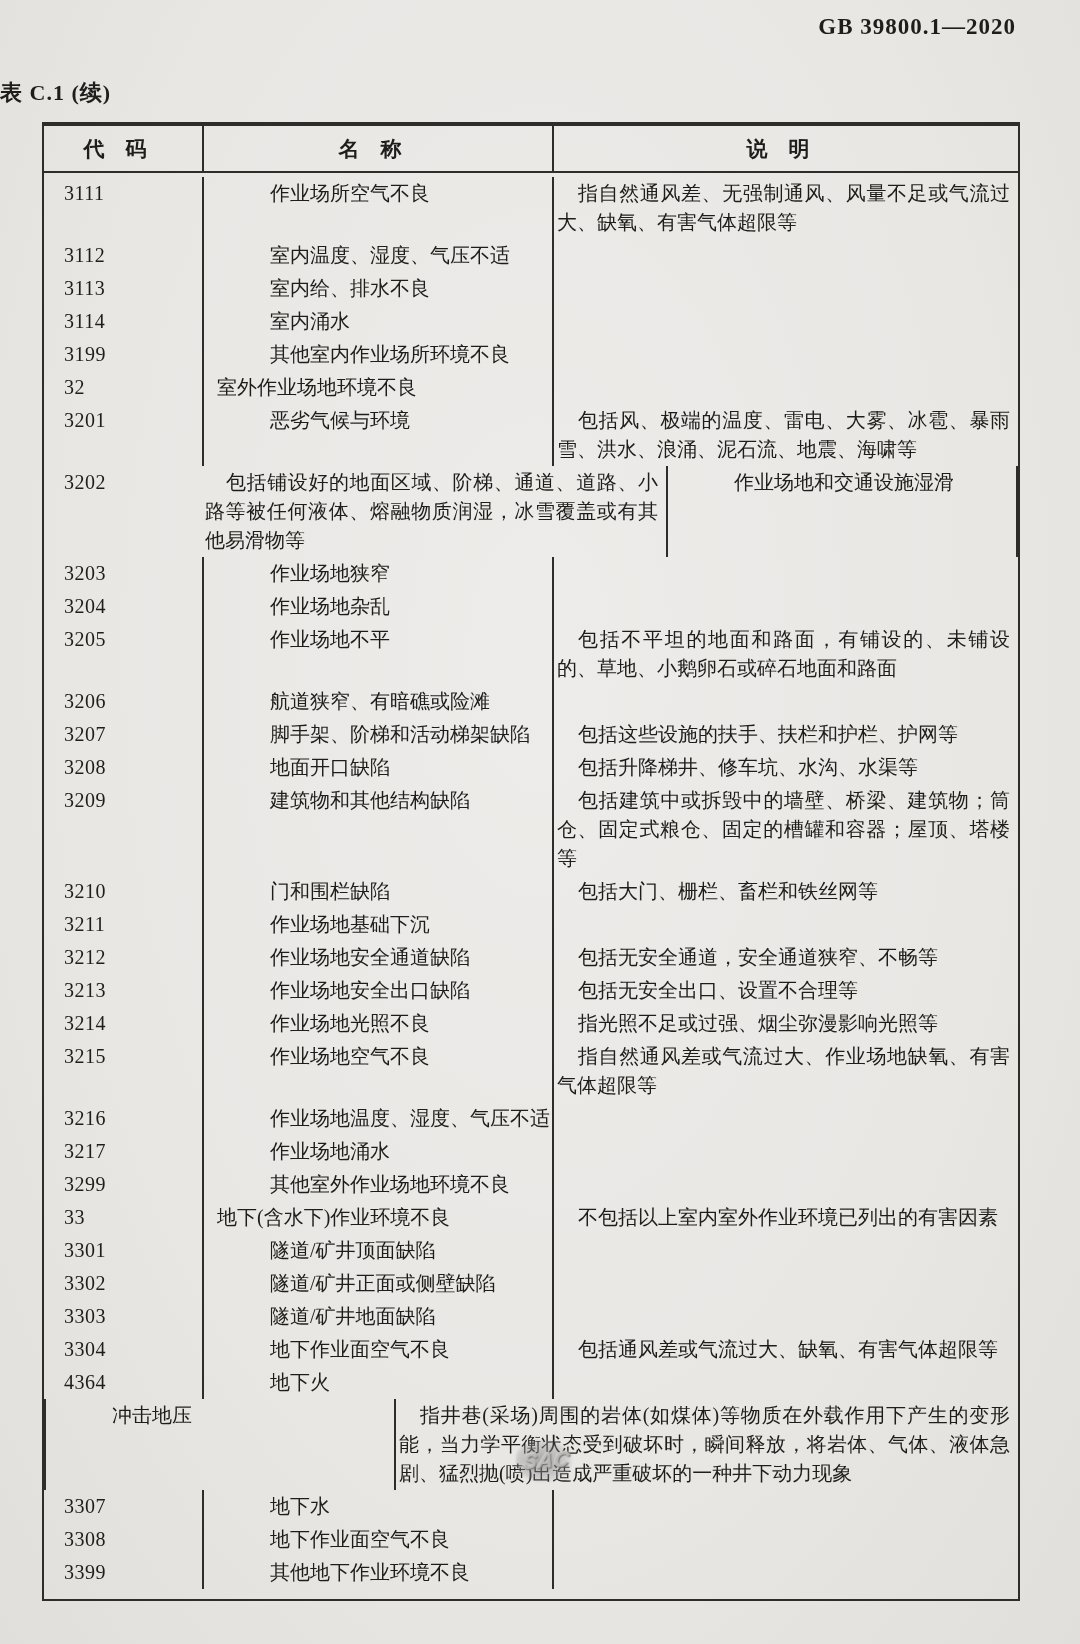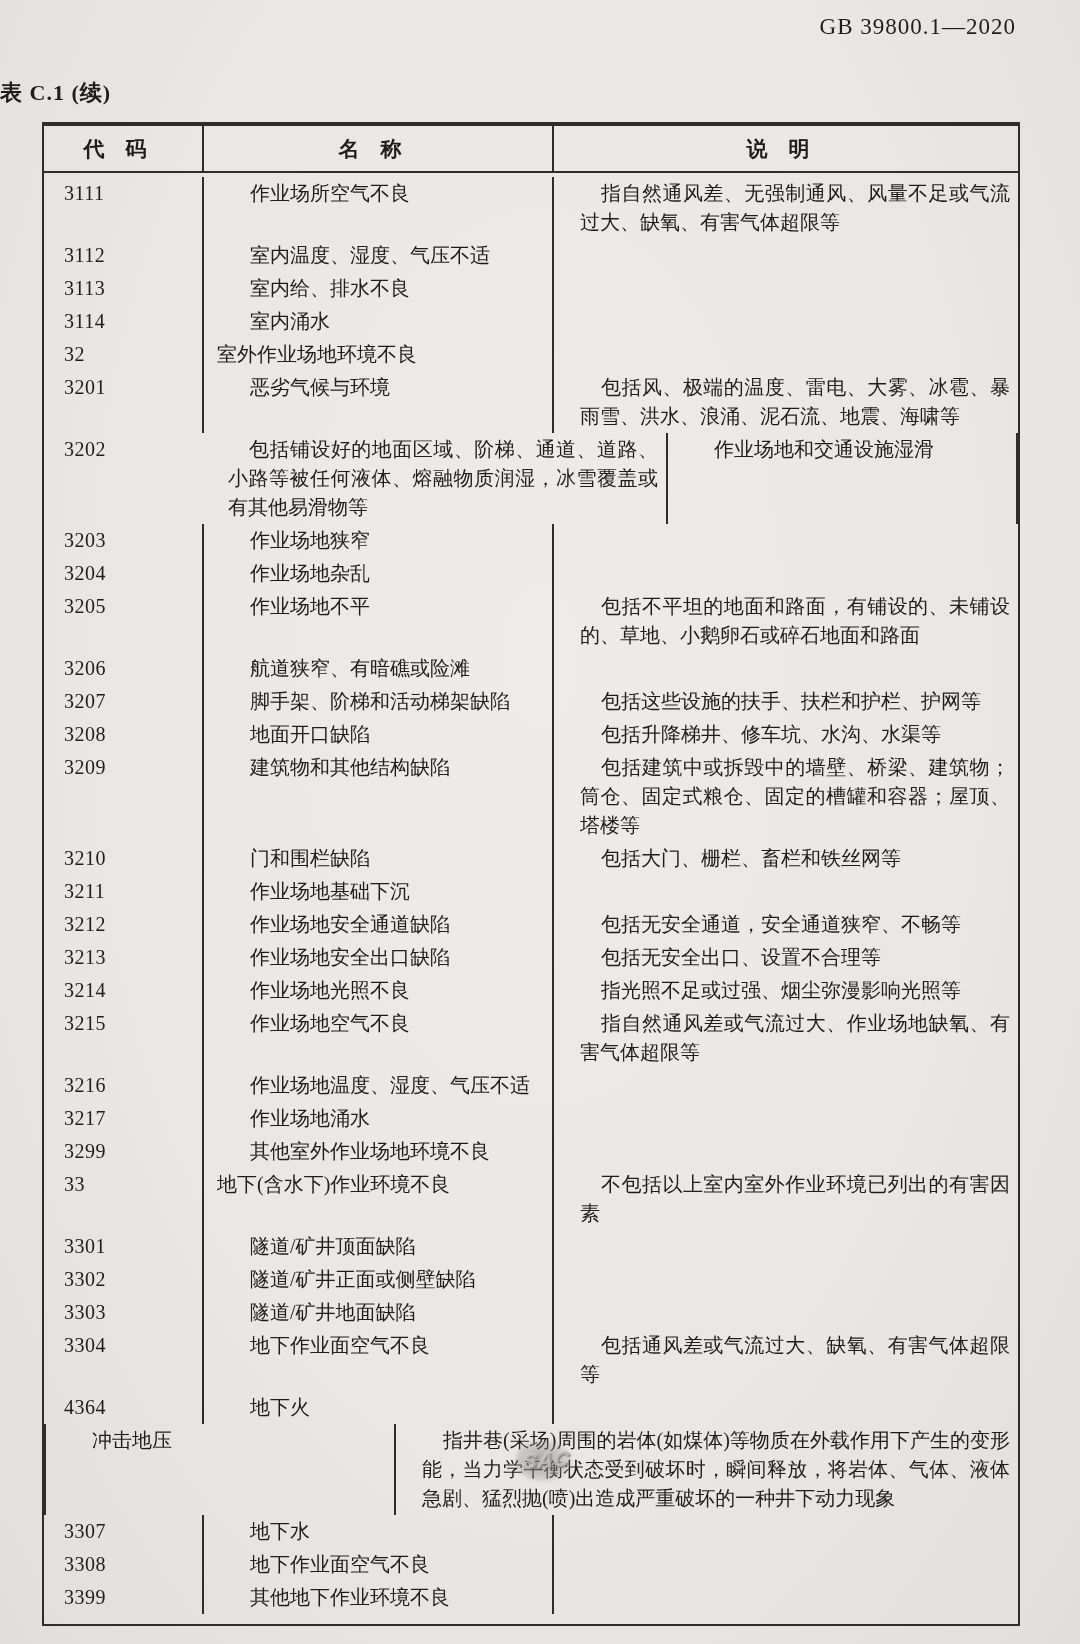--- a/index.html
+++ b/index.html
@@ -13,21 +13,21 @@
     background-image: radial-gradient(ellipse at 50% 40%, #edecea 0%, #e8e7e4 60%, #e0dfdc 100%);
     font-family: "Liberation Serif", "DejaVu Serif", serif;
     color: #1e1d1b;
     overflow: hidden;
   }
   .doc-number {
     position: absolute;
     top: 14px;
     right: 64px;
     font-size: 23px;
-    font-weight: normal;
+    font-weight: bold;
     letter-spacing: 1px;
   }
   .table-title {
     position: absolute;
     top: 78px;
     left: 0;
     width: 100%;
     text-align: left;
     font-size: 22px;
     font-weight: bold;
@@ -63,24 +63,24 @@
     padding-left: 20px;
     letter-spacing: 0.5px;
   }
   .cell-name {
     width: 352px;
     border-left: 2px solid #2f2d2a;
     border-right: 2px solid #2f2d2a;
   }
   .cell-name .name-text { display: block; }
   .cell-name.level-0 .name-text { padding-left: 13px; }
-  .cell-name.level-1 .name-text { padding-left: 46px; }
+  .cell-name.level-1 .name-text { padding-left: 46px; margin-left: 20px; }
   .cell-desc {
     flex: 1;
-    padding-left: 26px;
+    padding-left: 3px;
     padding-right: 8px;
     text-indent: 1.05em;
     text-align: justify;
   }
   .watermark {
     position: absolute;
     left: 516px;
     top: 1440px;
     width: 58px;
     height: 44px;
@@ -150,20 +150,27 @@
   </div>
 
   <div class="row">
     <div class="cell cell-code">3114</div>
     <div class="cell cell-name level-1">
       <span class="name-text">室内涌水</span>
     </div>
     <div class="cell cell-desc"></div>
   </div>
 
+  <div class="row">
+    <div class="cell cell-code">3199</div>
+    <div class="cell cell-name level-1">
+      <span class="name-text">其他室内作业场所环境不良</span>
+    </div>
+    <div class="cell cell-desc"></div>
+  </div>
 
   <div class="row">
     <div class="cell cell-code">32</div>
     <div class="cell cell-name level-0">
       <span class="name-text">室外作业场地环境不良</span>
     </div>
     <div class="cell cell-desc"></div>
   </div>
 
   <div class="row">

